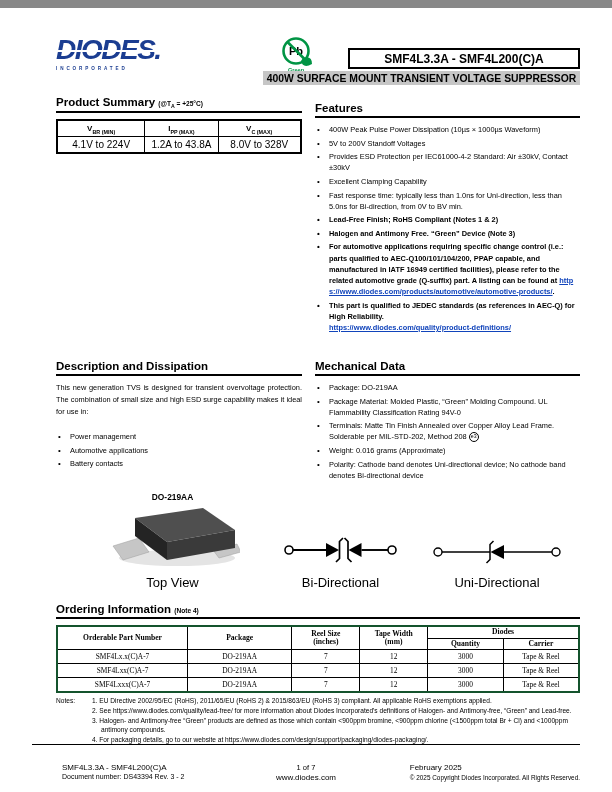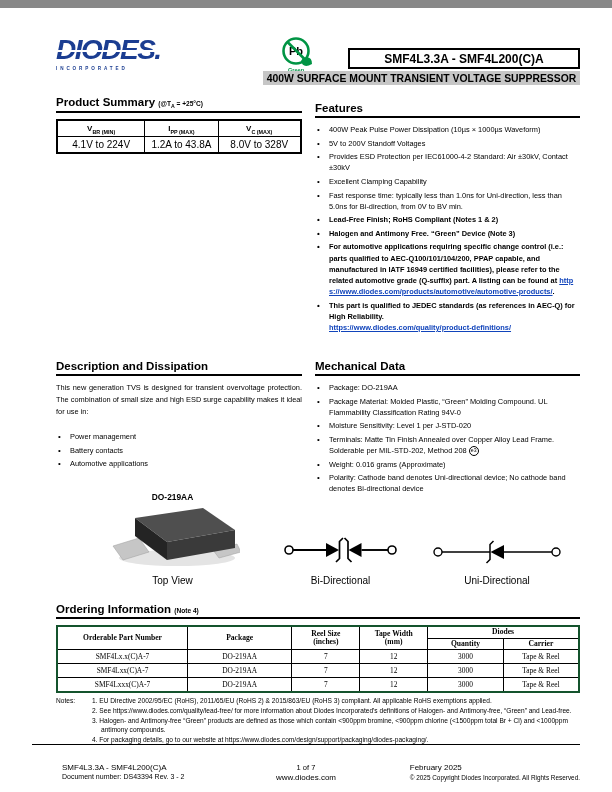--- a/index.html
+++ b/index.html
@@ -49,21 +49,21 @@
   .blist li { position:relative; padding-left:14px; font-size:7.4px; line-height:1.5; margin-bottom:2.5px; }
   .blist li::before { content:"\2022"; position:absolute; left:2px; font-size:8px; }
   .blist li.bold { font-weight:bold; }
   a.doclink { color:#1144bb; font-weight:bold; text-decoration:underline; word-break:break-all; }
   a.doclink.block { display:block; }
   .e3 { display:inline-block; border:1px solid #000; border-radius:50%; font-size:5.2px; line-height:6.4px; width:8px; height:8px; text-align:center; vertical-align:1px; }
   .desc-par { font-size:7.4px; line-height:1.62; text-align:justify; margin:2px 0 0 0; }
   .sec-desc .blist { margin-top:13px; }
   
   .fig { position:absolute; }
-  .fig-label { position:absolute; font-size:10px; text-align:center; }
+  .fig-label { position:absolute; font-size:13px; text-align:center; }
   .do-name { position:absolute; left:105px; top:484px; width:135px; text-align:center; font-size:8.4px; font-weight:bold; }
   
   .ord-table { width:100%; border-collapse:collapse; border:2px solid #14532d; margin-top:2px;font-family:Liberation Serif, serif; }
   .ord-table th, .ord-table td { border:1px solid #000; text-align:center; padding:1px 2px; }
   .ord-table th { font-size:7.6px; font-weight:bold; line-height:1.15; }
   .ord-table td { font-size:7.4px; height:11px; }
   .notes { display:flex; margin-top:4px; }
   .notes-label { width:36px; flex:0 0 36px; font-size:6.6px; }
   .notes-list { flex:1; }
   .note { font-size:6.6px; line-height:1.35; padding-left:9px; text-indent:-9px; margin-bottom:1px; }
@@ -140,31 +140,30 @@
         <a class="doclink block" href="#">https://www.diodes.com/quality/product-definitions/</a>
       </li>
     </ul>
   </div>
 
   <div class="section sec-desc">
     <div class="section-title">Description and Dissipation</div>
     <p class="desc-par">This new generation TVS is designed for transient overvoltage protection. The combination of small size and high ESD surge capability makes it ideal for use in:</p>
     <ul class="blist">
       <li>Power management</li>
+      <li>Automotive applications</li>
       <li>Battery contacts</li>
-      <li>Automotive applications</li>
     </ul>
   </div>
 
   <div class="section sec-mech">
     <div class="section-title">Mechanical Data</div>
     <ul class="blist">
       <li>Package: DO-219AA</li>
       <li>Package Material: Molded Plastic, “Green” Molding Compound. UL Flammability Classification Rating 94V-0</li>
-      <li>Moisture Sensitivity: Level 1 per J-STD-020</li>
       <li>
         <span>Terminals: Matte Tin Finish Annealed over Copper Alloy Lead Frame. Solderable per MIL-STD-202, Method 208 </span><span class="e3">e3</span>
       </li>
       <li>Weight: 0.016 grams (Approximate)</li>
       <li>Polarity: Cathode band denotes Uni-directional device; No cathode band denotes Bi-directional device</li>
     </ul>
   </div>
 
   <div class="do-name">DO-219AA</div>
 

